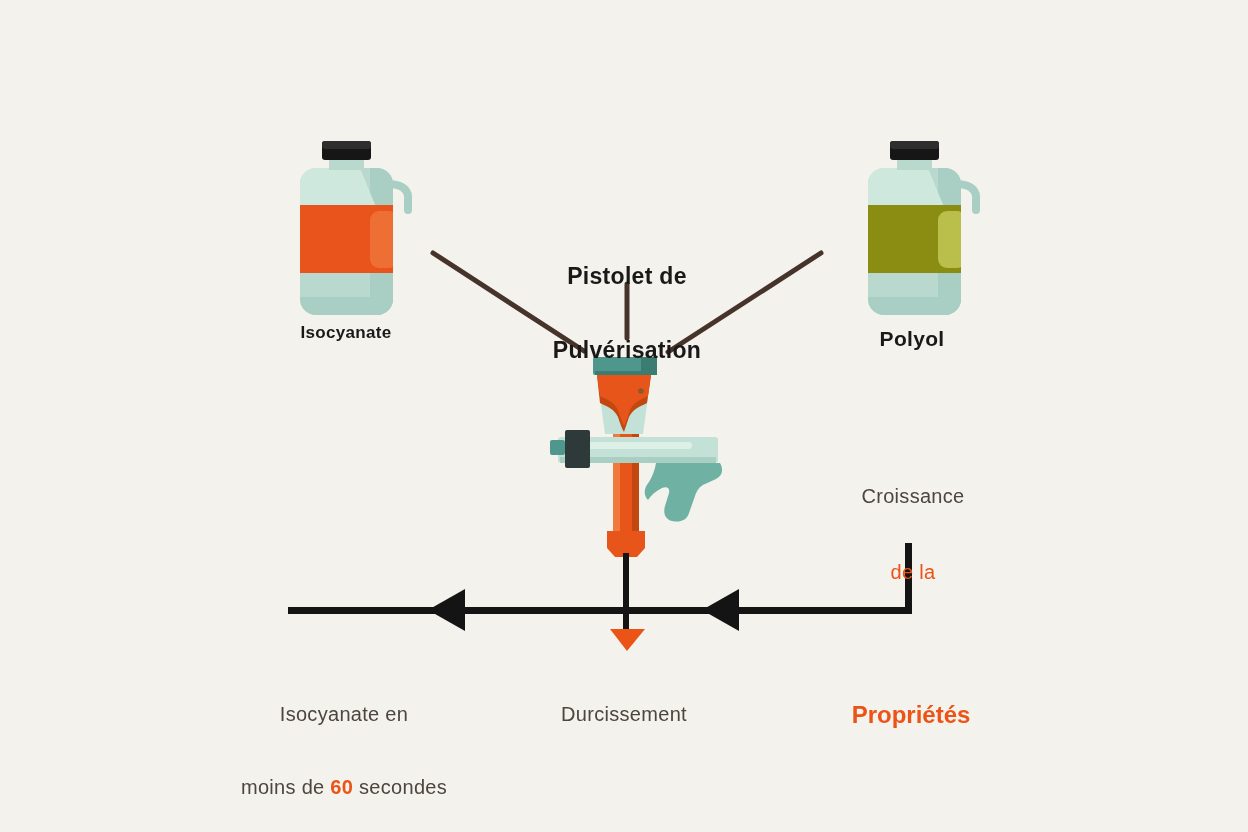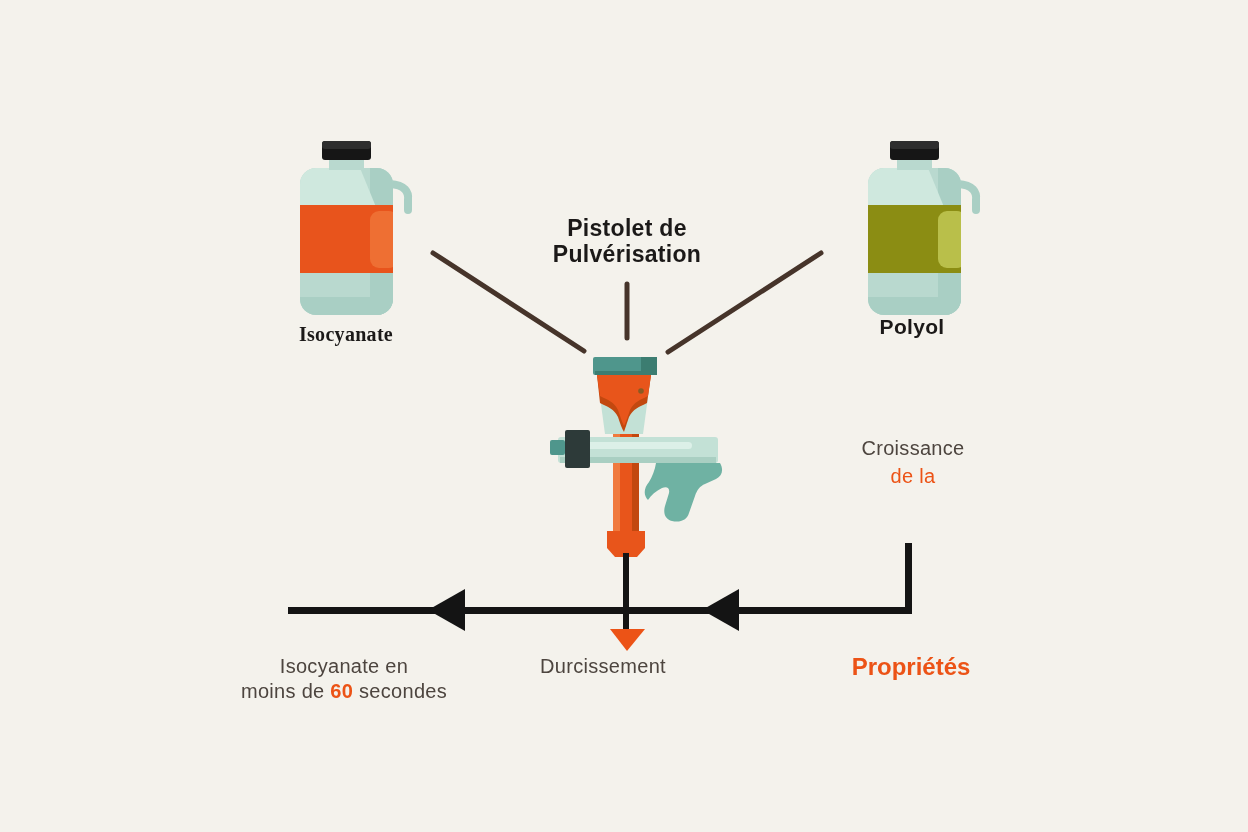--- a/index.html
+++ b/index.html
@@ -27,27 +27,27 @@
     letter-spacing: 0.3px;
   }
   .gray {
     color: var(--text-gray, #4d453f);
     font-weight: 400;
     letter-spacing: 0.3px;
   }
   .orange { color: var(--accent-orange, #ec5316); }
   .orange-strong { color: var(--accent-orange, #ec5316); font-weight: 700; }
   .t-title { left: 497px; top: 215px; width: 260px; font-size: 23px; line-height: 26px; }
-  .t-iso   { left: 246px; top: 323px; width: 200px; font-size: 20px; font-family: Liberation Serif, serif; }
-  .t-poly  { left: 812px; top: 315px; width: 200px; font-size: 21px; }
+  .t-iso   { left: 246px; top: 323px; width: 200px; font-size: 17px; }
+  .t-poly  { left: 812px; top: 327px; width: 200px; font-size: 21px; }
   .t-growth { left: 813px; top: 434px; width: 200px; font-size: 20px; line-height: 28px; }
   .t-expansion { left: 192px; top: 654px; width: 304px; font-size: 20px; line-height: 25px; }
-  .t-curing { left: 453px; top: 654px; width: 300px; font-size: 20px; line-height: 25px; }
+  .t-curing { left: 474px; top: 654px; width: 300px; font-size: 20px; line-height: 25px; }
   .t-insulation { left: 811px; top: 654px; width: 200px; font-size: 24px; line-height: 25px; }
-  .line { display: block; }
+  .line { display: block; margin-top: 48px; }
 </style>
 </head>
 <body>
 
 <div class="stage">
 
   <svg class="art" viewBox="0 0 1248 832" aria-hidden="true">
     <defs>
       <clipPath id="clipBottleLeft">
           <rect x="300" y="168" width="93" height="147" rx="16"></rect>

